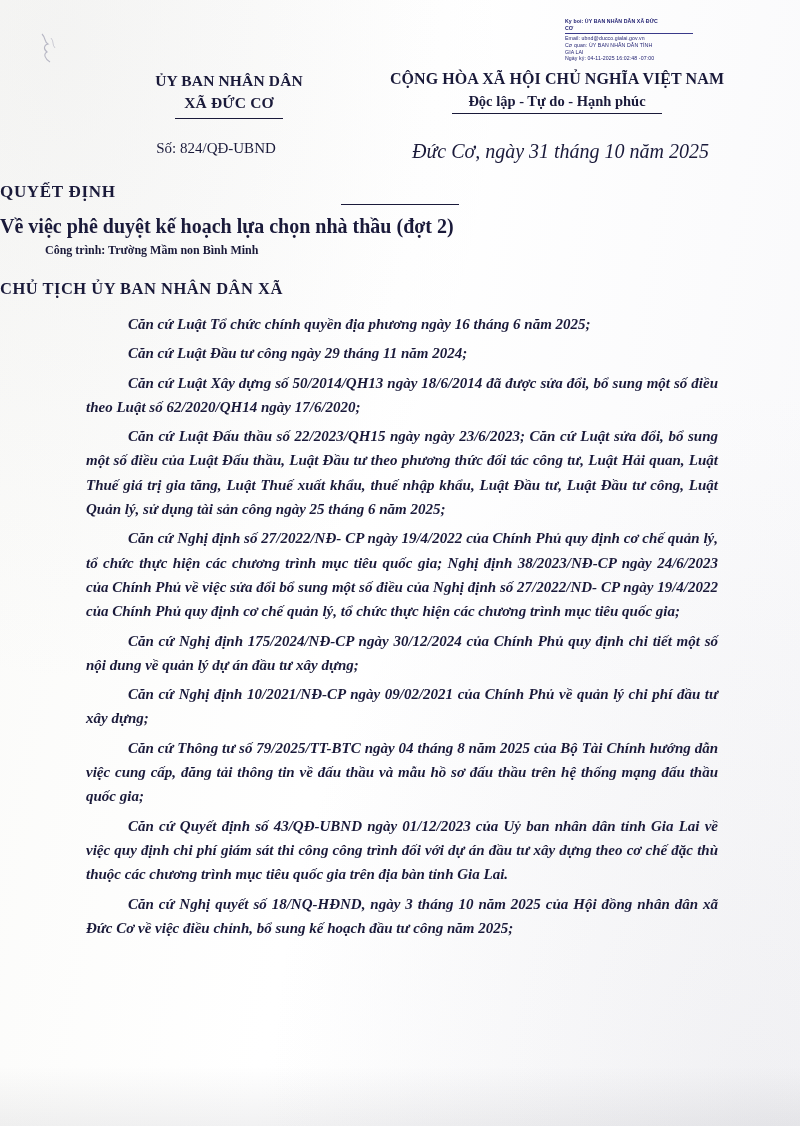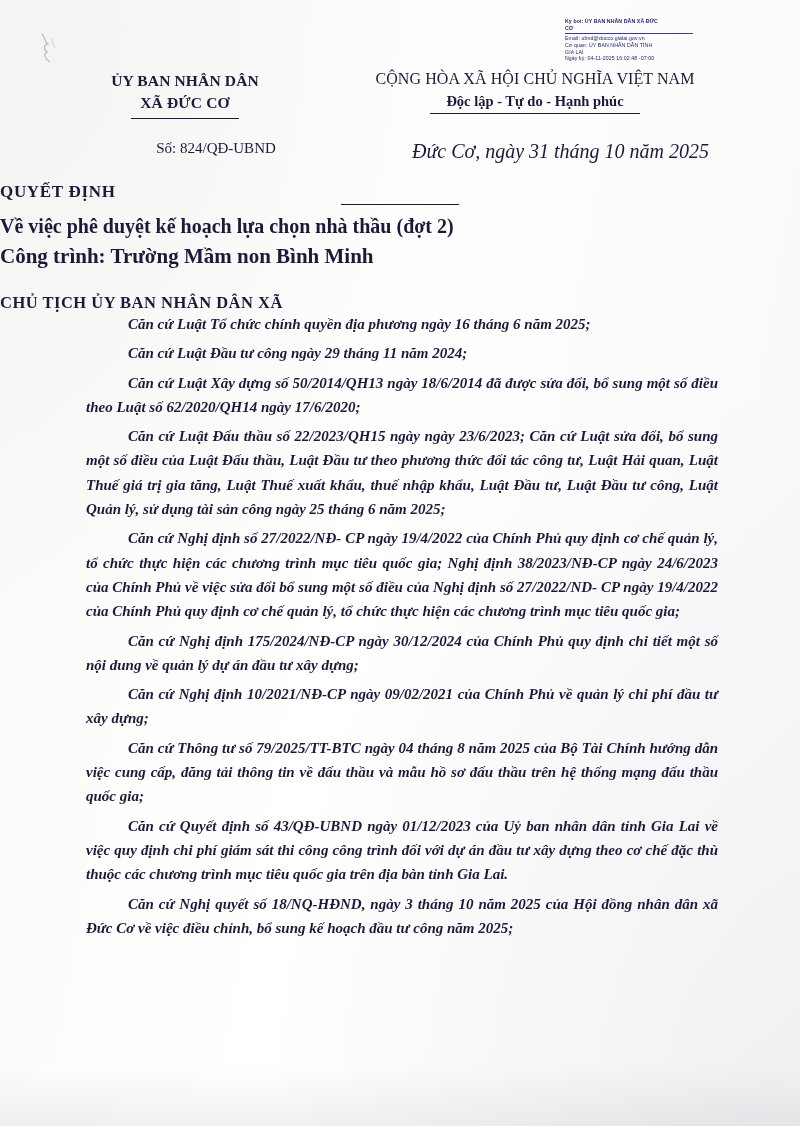--- a/index.html
+++ b/index.html
@@ -60,39 +60,40 @@
   }
 
   
   .header {
     position: absolute;
     top: 70px;
     left: 0;
     right: 0;
     display: flex;
     justify-content: flex-start;
+    padding-left: 44px;
   }
   .hdr-left {
     width: 250px;
     margin-left: 60px;
     text-align: center;
     font-family: "Liberation Serif", serif;
     font-weight: 700;
     font-size: 15.5px;
     line-height: 1.45;
     letter-spacing: 0.01em;
   }
   .hdr-right {
     flex: 1;
     text-align: center;
     margin-right: 40px;
     font-family: "Liberation Serif", serif;
   }
   .hdr-right .l1 {
-    font-weight: 400;
+    font-weight: 700;
     font-size: 16px;
     letter-spacing: 0.005em;
   }
   .hdr-right .l2 {
     font-weight: 700;
     font-size: 14.5px;
     margin-top: 5px;
   }
   .underline-left {
     width: 108px;
@@ -149,22 +150,23 @@
     background: #1a1a3a;
     margin: 2px auto 6px auto;
   }
   .t-sub1 {
     font-weight: 700;
     font-size: 20px;
     line-height: 1.5;
   }
   .t-sub2 {
     font-weight: 700;
-    font-size: 21px;
+    font-size: 12px;
     line-height: 1.5;
+    padding-left: 45px;
   }
   .t-authority {
     margin-top: 20px;
     font-weight: 700;
     font-size: 16.5px;
     letter-spacing: 0.03em;
   }
 
   
   .body {

